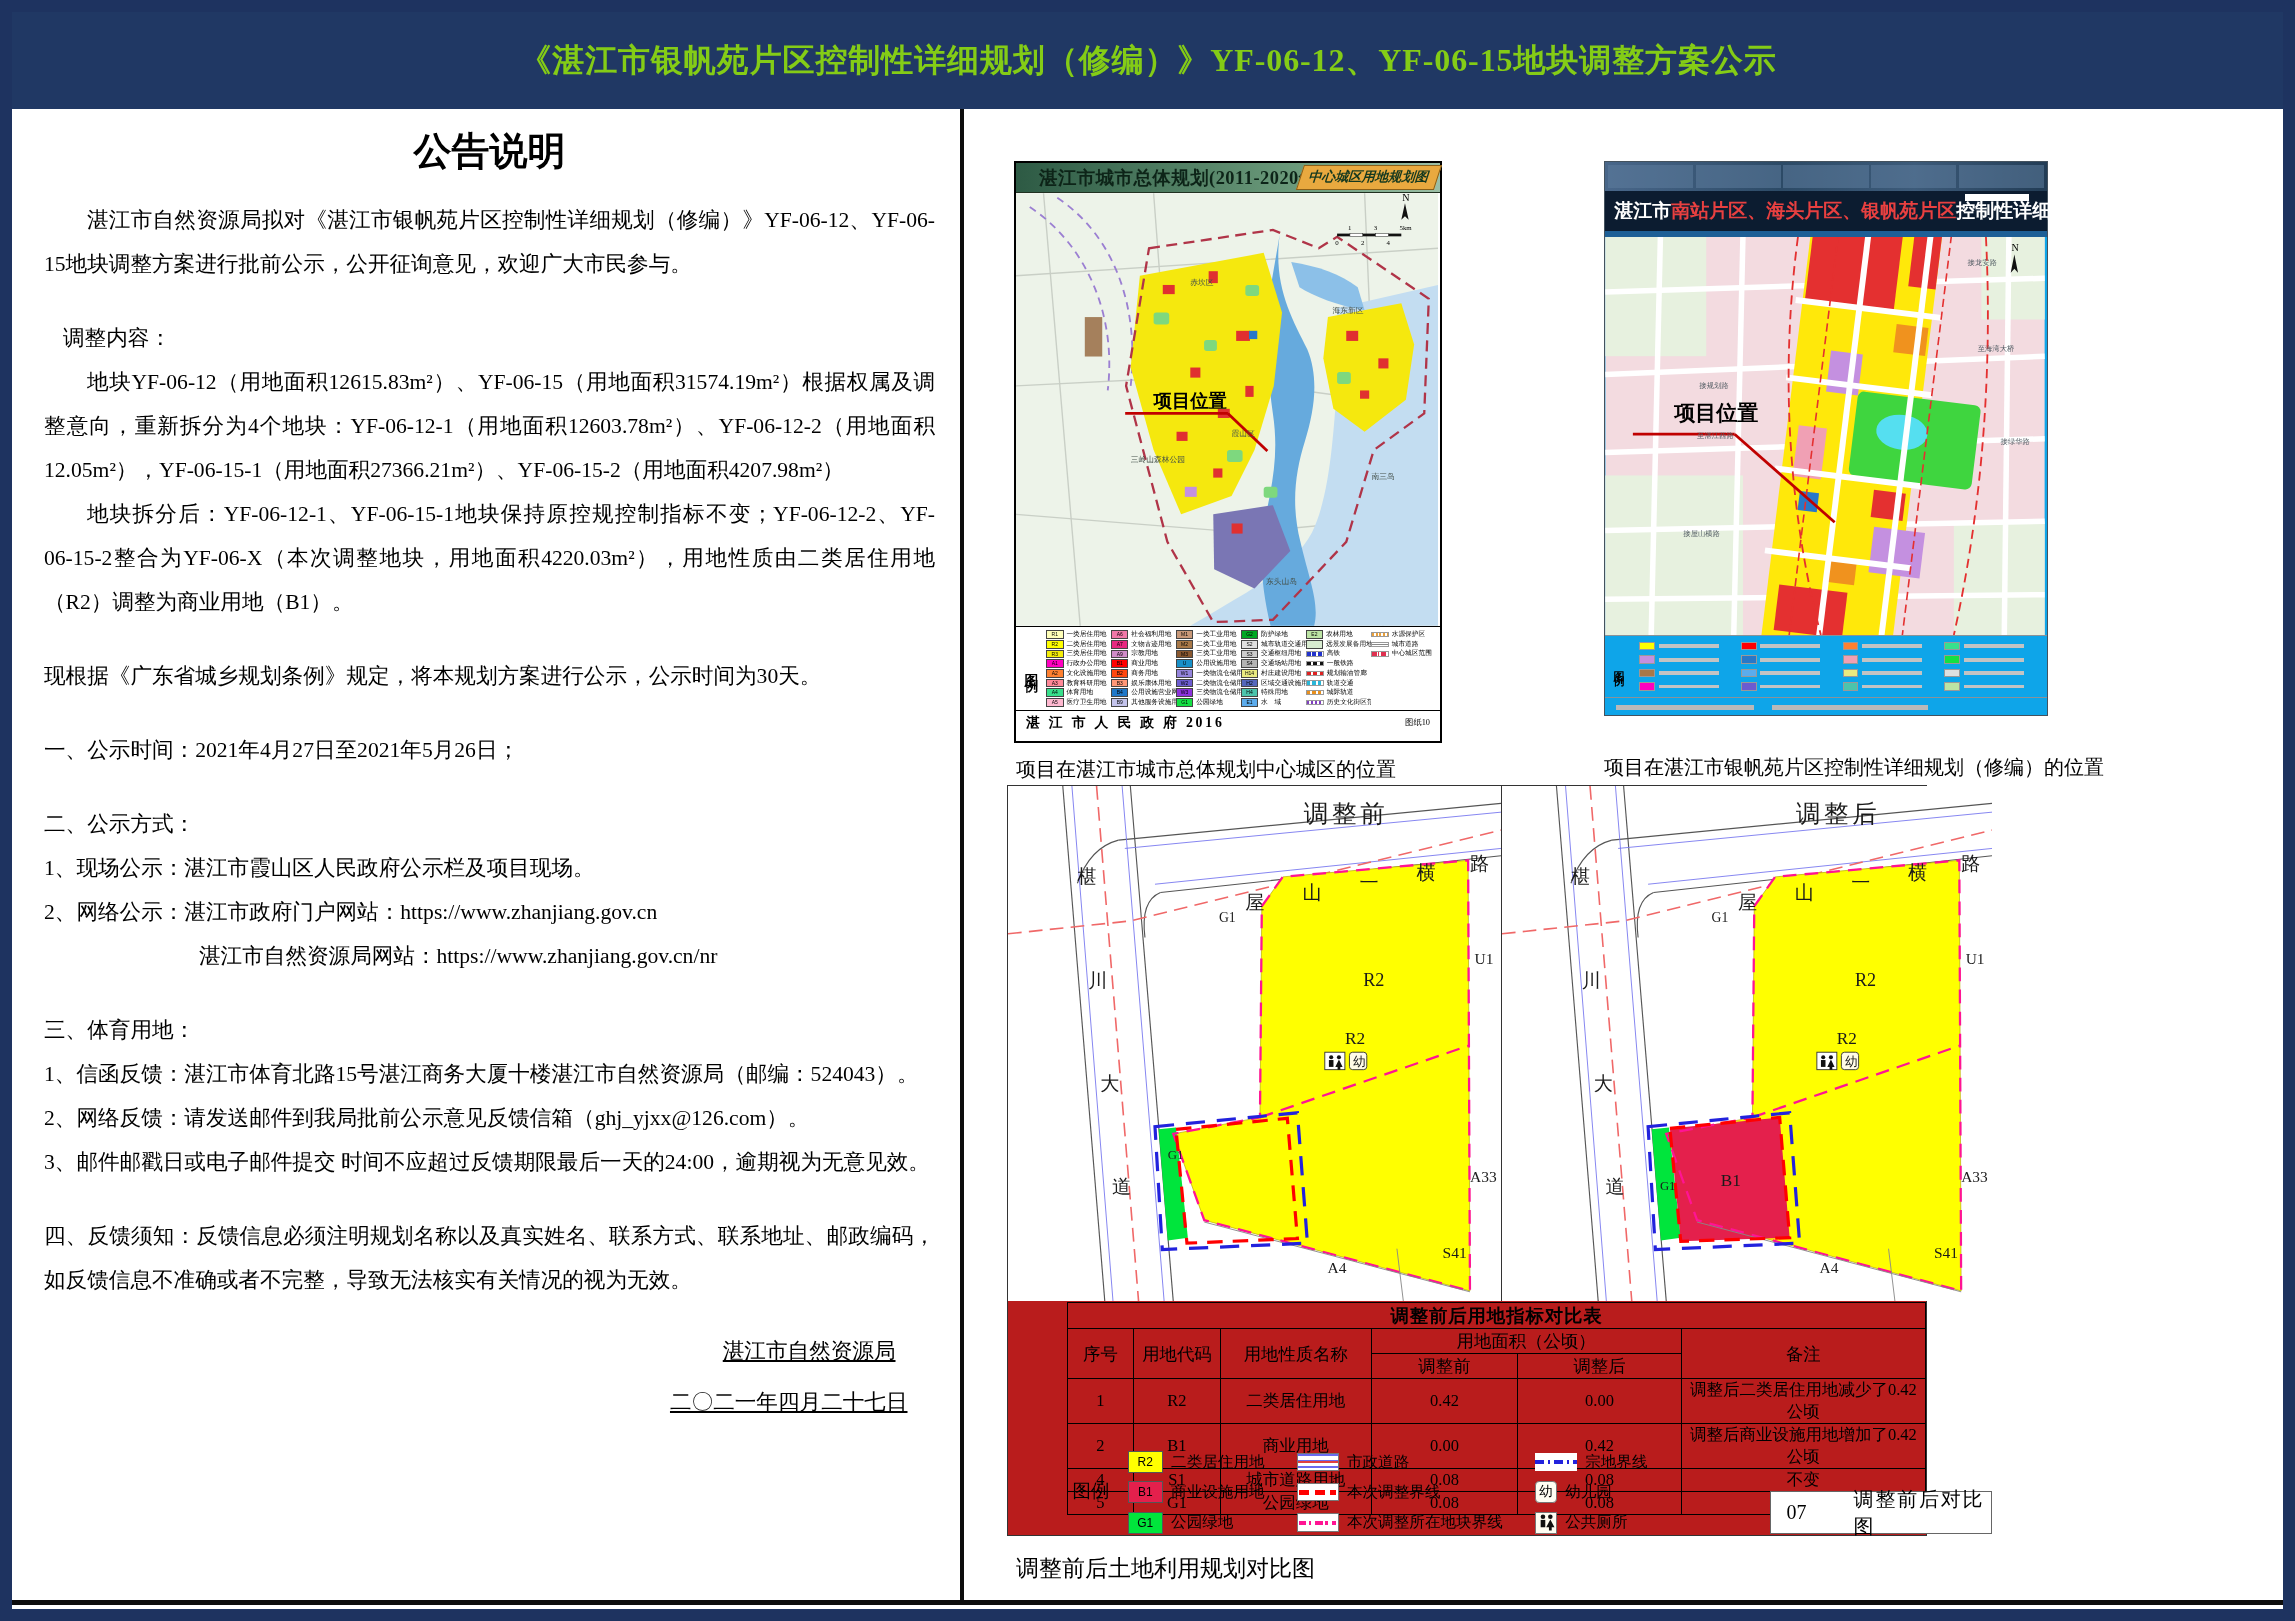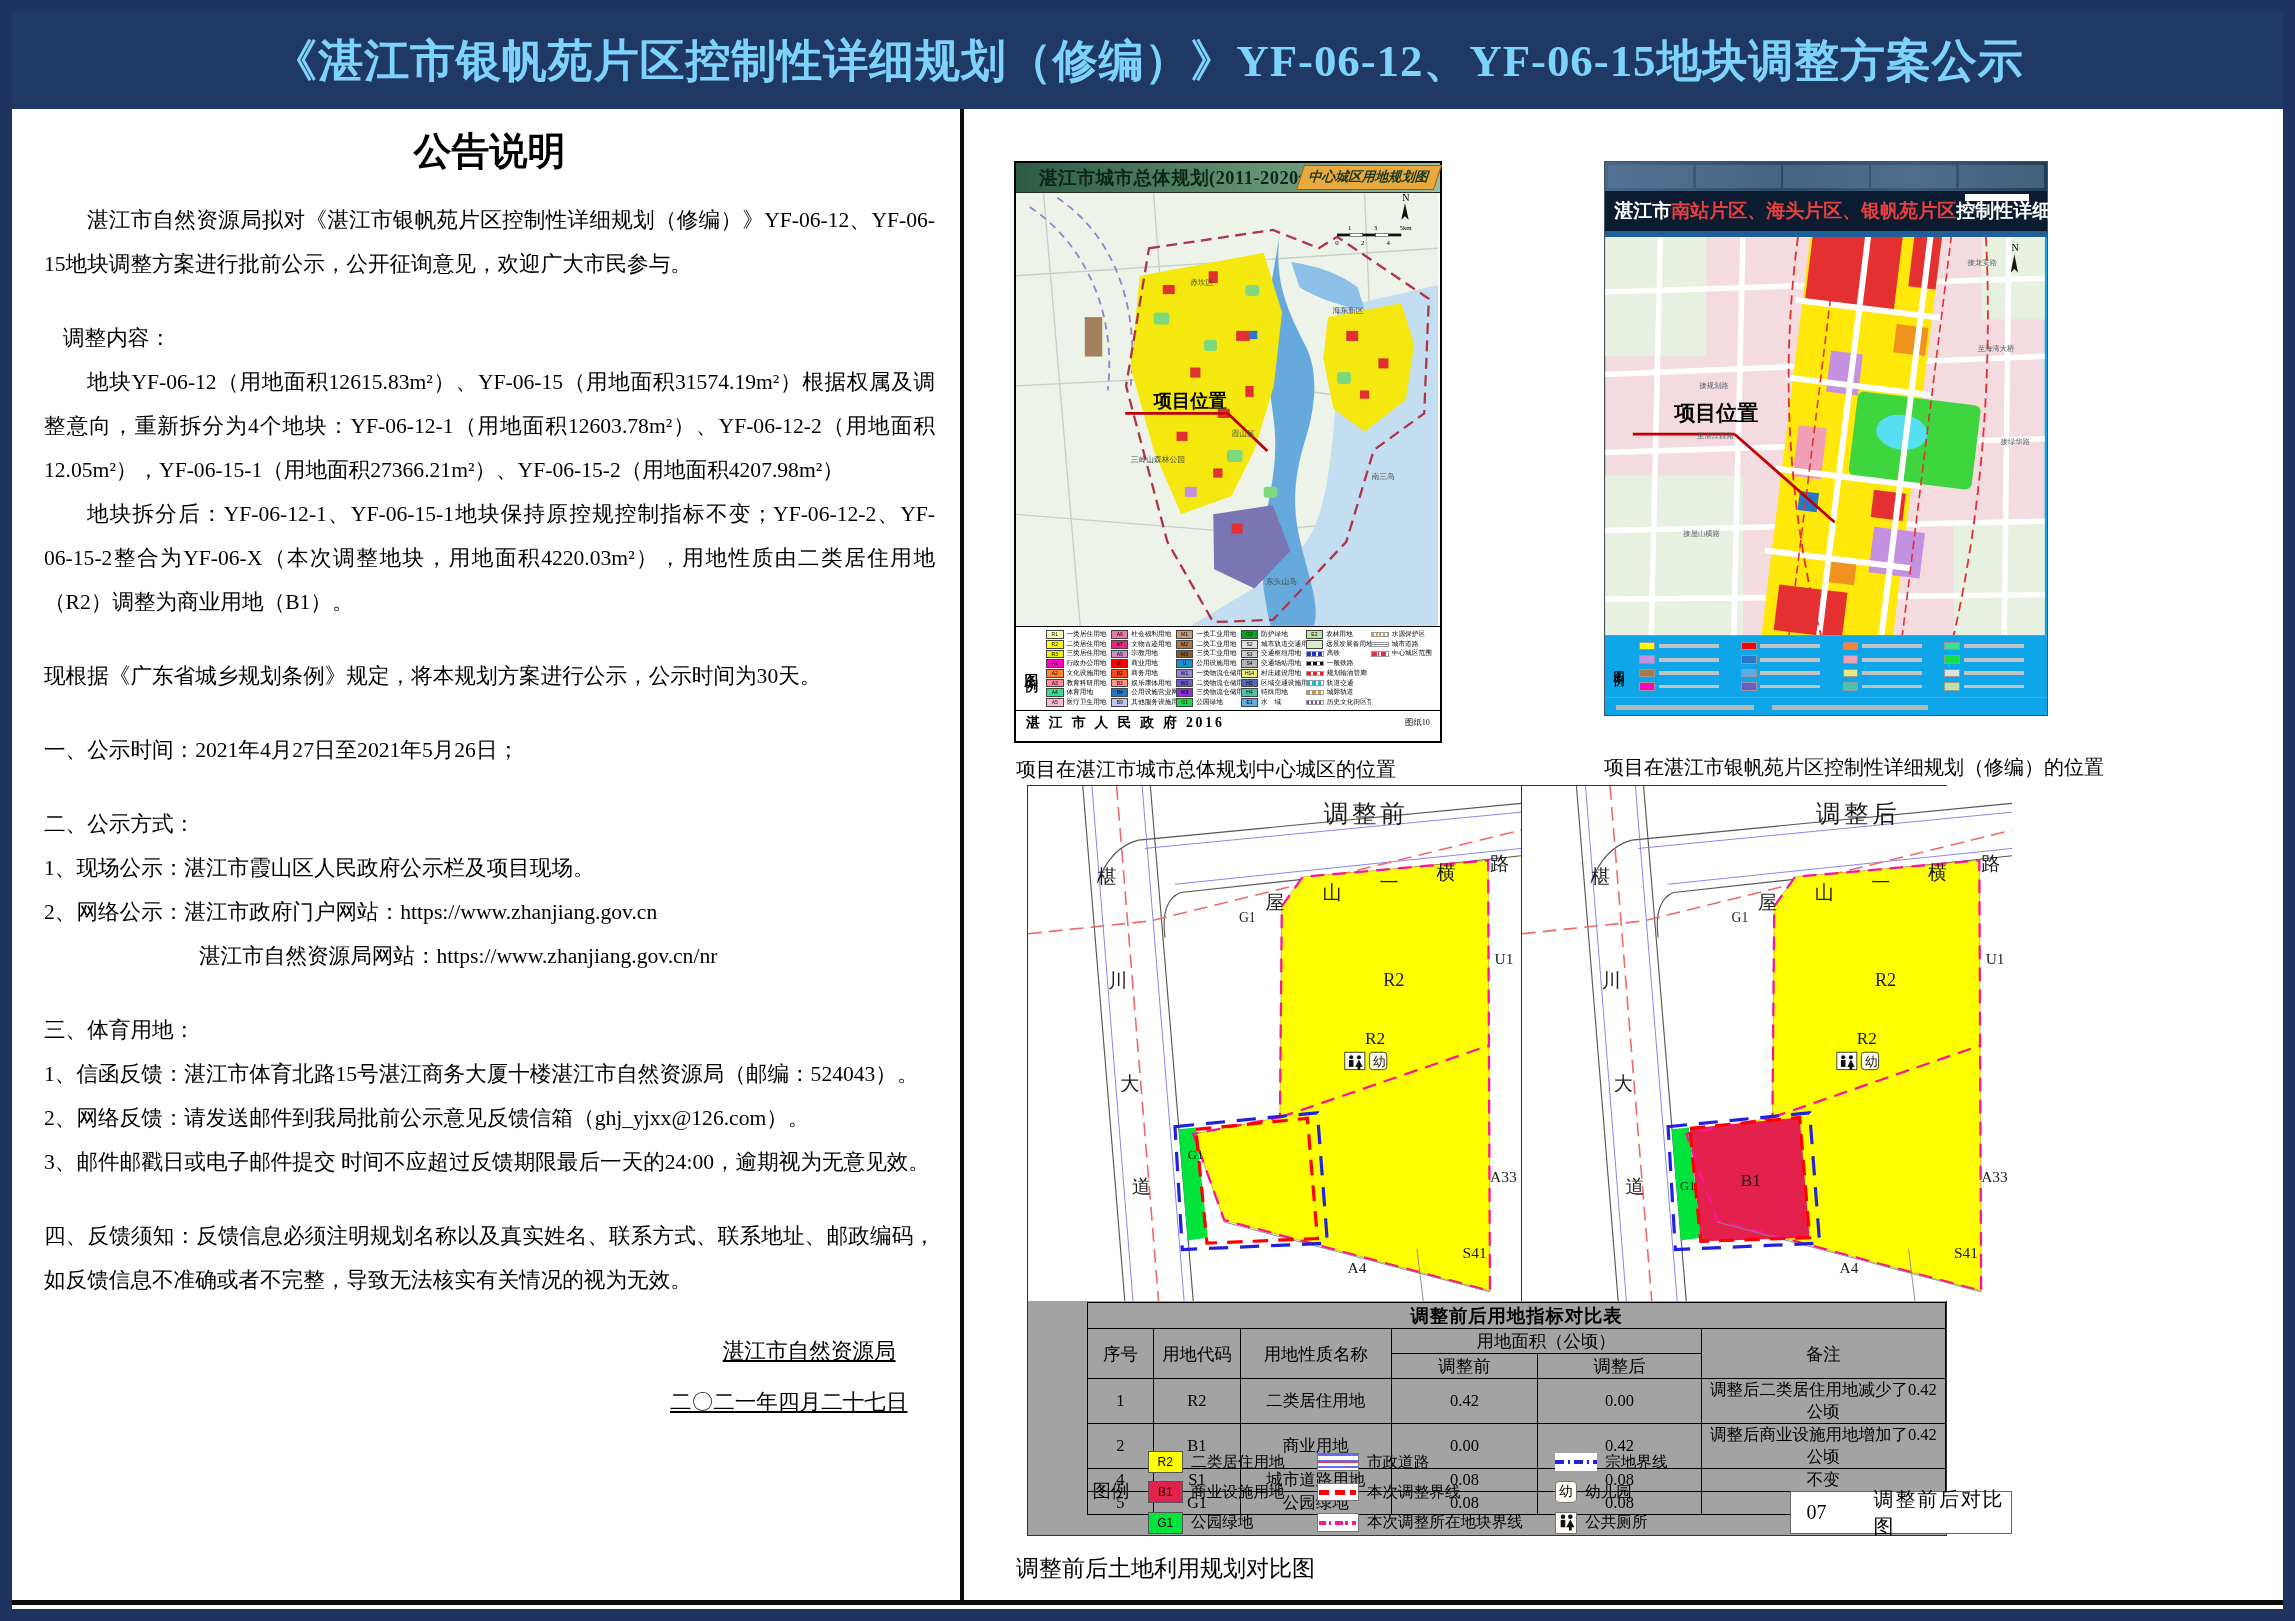--- a/index.html
+++ b/index.html
@@ -1,21 +1,21 @@
 <!DOCTYPE html>
 <html style="font-size:7.3px"><head>
 <meta charset="utf-8">
 <style>
   html,body{margin:0;padding:0;background:#888;}
   #page{position:relative;width:2295px;height:1621px;background:#fff;overflow:hidden;
         font-family:"Liberation Serif","DejaVu Serif",serif;color:#000;}
   .frame{position:absolute;inset:0;border:12px solid #1e3360;pointer-events:none;z-index:50;}
   .banner{position:absolute;left:12px;top:12px;width:2272px;height:97px;background:#203864;
           display:flex;align-items:center;justify-content:center;}
-  .banner span{color:#7dd3fc;font-size:45px;font-weight:bold;letter-spacing:0.9px;white-space:nowrap;}
+  .banner span{color:#84cc16;font-size:32px;font-weight:bold;letter-spacing:0.9px;white-space:nowrap;}
   .divider-v{position:absolute;left:960px;top:109px;width:4.1px;height:1491px;background:#0d0d0d;}
   .hr-bottom{position:absolute;left:12px;top:1600px;width:2272px;height:5px;background:#0d0d0d;}
 
   
   .left-panel{position:absolute;left:12px;top:109px;width:948px;height:1490px;
               padding:8.3px 25px 0 32px;box-sizing:border-box;}
   .notice-heading{text-align:center;font-size:38px;font-weight:bold;margin:9.2px 0 21px;}
   .para{font-size:21.6px;line-height:44px;margin:0;text-align:justify;}
   .para.indent{text-indent:43px;}
   .para.gap{margin-top:30px;}
@@ -84,22 +84,22 @@
   .dlg-sw{width:13.8px;height:6.4px;border:0.5px solid #999;flex:none;}
   .dlg-bar{height:3.7px;background:#c3c3c3;flex:1;max-width:60px;}
   .figB-footer{height:20px;border-top:0.9px solid #8a9298;display:flex;align-items:center;gap:18.4px;
                padding:0 11px;box-sizing:border-box;}
   .figB-footer i{height:4.6px;background:#b9b9b9;display:block;}
 
   .capA{position:absolute;left:51px;top:647px;font-size:20px;}
   .capB{position:absolute;left:639px;top:645px;font-size:20px;}
 
   
-  .cmp{position:absolute;left:62px;top:676px;width:920px;height:751px;border:1.8px solid #333;
-       box-sizing:border-box;background:#a3a3a3;}
+  .cmp{position:absolute;left:42px;top:676px;width:920px;height:751px;border:1.8px solid #333;
+       box-sizing:border-box;background:#b91c1c;}
   .cmp-before{position:absolute;left:0;top:0;width:493px;height:515px;}
   .cmp-after{position:absolute;left:493px;top:0;width:491px;height:515px;border-left:1.4px solid #333;box-sizing:border-box;}
   .plan-svg{width:100%;height:100%;display:block;}
   .plan-svg text{font-family:"Liberation Serif","DejaVu Serif",serif;fill:#1a1a1a;}
 
   .cmp-table{position:absolute;left:59px;top:516px;border-collapse:collapse;table-layout:fixed;}
   .cmp-table th,.cmp-table td{border:1.8px solid #000;text-align:center;padding:0;font-weight:normal;}
   .cmp-table .tt{font-size:18.4px;font-weight:bold;height:23px;letter-spacing:0.9px;}
   .cmp-table th{font-size:17.4px;}
   .cmp-table td{font-size:16.5px;height:17px;}

